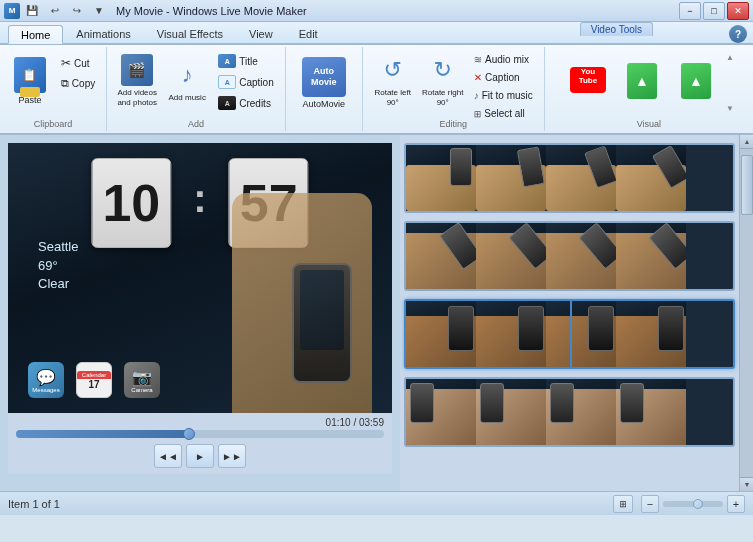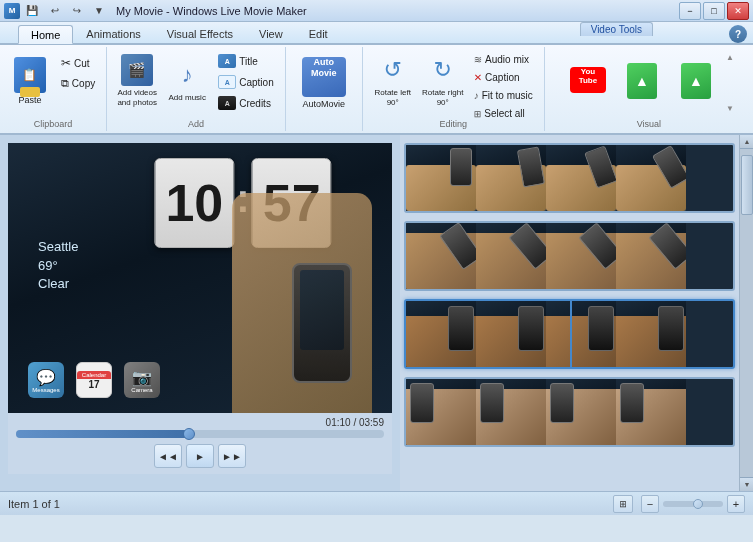--- a/index.html
+++ b/index.html
@@ -47,21 +47,21 @@
       font-size: 9px;
     }
     .title-btn.close { background: linear-gradient(to bottom, #f08080, #d04040); color: white; border-color: #a02020; }
 
     
     .ribbon-tabs {
       background: linear-gradient(to bottom, #e8f2fc, #d0e6f8);
       height: 22px;
       display: flex;
       align-items: flex-end;
-      padding-left: 18px;
+      padding-left: 8px;
       border-bottom: 1px solid #a0b8d0;
       position: relative;
     }
     .ribbon-tab {
       padding: 2px 12px;
       font-size: 11px;
       cursor: pointer;
       border: 1px solid transparent;
       border-bottom: none;
       border-radius: 3px 3px 0 0;
@@ -175,23 +175,22 @@
       background: linear-gradient(160deg, #1a2a3a 0%, #0a1520 40%, #152535 100%);
       position: relative;
     }
     
     .clock-display {
       position: absolute;
       top: 15px;
       left: 50%;
       transform: translateX(-50%);
       display: flex;
-      gap: 2px;
-      align-items: center;
-      margin-left: 43px;
+      gap: 22px;
+      align-items: center;
     }
     .clock-digit {
       background: linear-gradient(to bottom, #e8e8e8, #d0d0d0);
       color: #1a1a1a;
       font-size: 52px;
       font-weight: bold;
       width: 80px;
       height: 90px;
       display: flex;
       align-items: center;
@@ -551,21 +550,21 @@
           <span>Credits</span>
         </div>
       </div>
     </div>
     <div class="ribbon-group-label">Add</div>
   </div>
 
   <div class="ribbon-group" style="padding:4px 10px;">
     <div class="ribbon-group-content">
       <div class="ribbon-btn-large" style="width:56px;">
-        <div style="width:44px;height:40px;background:linear-gradient(160deg,#6090d8,#3868b8);border-radius:4px;display:flex;justify-content:center;">
+        <div style="width:44px;height:40px;background:linear-gradient(160deg,#6090d8,#3868b8);border-radius:4px;display:flex;align-items:center;justify-content:center;">
           <span style="color:white;font-size:9px;font-weight:bold;text-align:center;line-height:1.2;">Auto<br>Movie</span>
         </div>
         <span>AutoMovie</span>
       </div>
     </div>
     <div class="ribbon-group-label"></div>
   </div>
 
   <div class="ribbon-group">
     <div class="ribbon-group-content">

